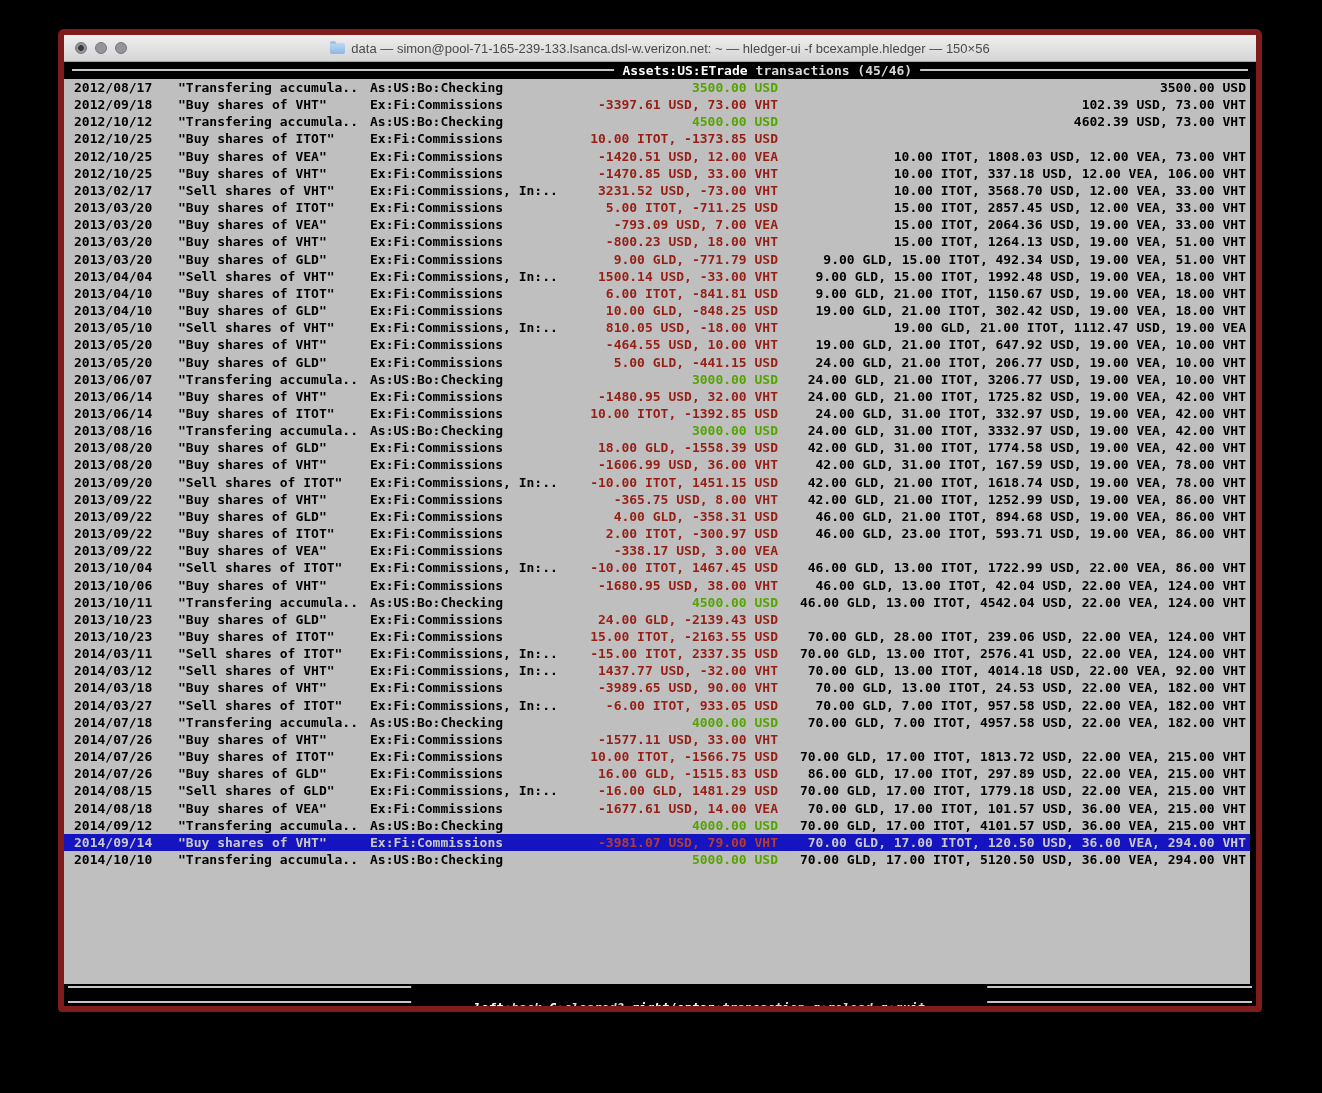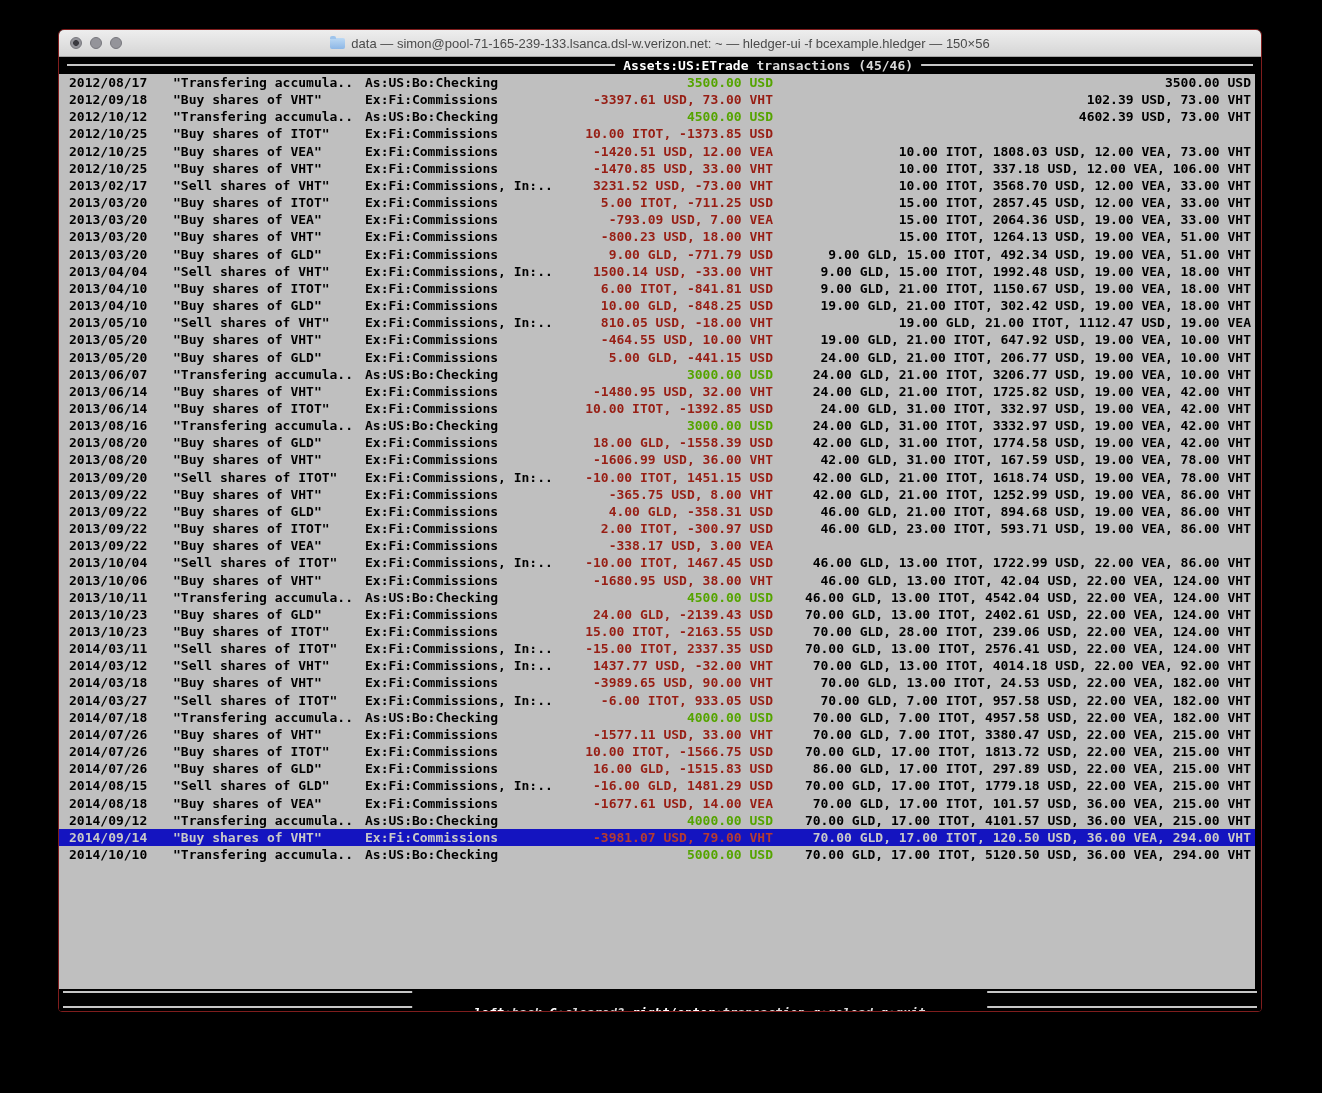--- a/index.html
+++ b/index.html
@@ -1,20 +1,20 @@
 <!DOCTYPE html>
 <html style="--terminal_bg: #bfbfbf; --text: #000000; --green: #55a400; --red: #971e14; --selected_bg: #1414c0; --selected_fg: #c9c9c9; --selected_red: #b43c32; --line: #c6c6c6; --bar_fg: #d9d9d9;"><head>
 <meta charset="utf-8">
 <style>
   html,body{margin:0;padding:0;background:#000;}
   body{width:1322px;height:1093px;position:relative;overflow:hidden;}
 
   .window{position:absolute;left:58px;top:29px;width:1204px;height:983px;
     border-radius:6px 6px 4px 4px;overflow:hidden;box-sizing:border-box;
-    border:1px solid #7f1d1d;box-shadow:0 14px 40px rgba(0,0,0,.65);}
+    border:6px solid #7f1d1d;box-shadow:0 14px 40px rgba(0,0,0,.65);}
 
   
   .titlebar{height:27px;background:linear-gradient(#eeeeee,#d5d5d5);
     border-bottom:1px solid #a6a6a6;position:relative;display:flex;
     align-items:center;justify-content:center;box-sizing:border-box;}
   .traffic{position:absolute;left:11px;top:0;bottom:0;display:flex;align-items:center;gap:8px;}
   .tl{width:12px;height:12px;border-radius:50%;background:#94949a;
     border:1px solid #77777d;box-sizing:border-box;display:inline-block;}
   .tl.close{background:radial-gradient(circle at 50% 50%,#3a3a40 0 2.6px,#94949a 3.2px);}
   .titlewrap{display:flex;align-items:center;gap:6px;
@@ -104,28 +104,28 @@
         <div class="row"><span class="c-date">2013/08/20</span><span class="c-desc">"Buy shares of GLD"</span><span class="c-acct">Ex:Fi:Commissions</span><span class="c-change red">18.00 GLD, -1558.39 USD</span><span class="c-bal">42.00 GLD, 31.00 ITOT, 1774.58 USD, 19.00 VEA, 42.00 VHT</span></div>
         <div class="row"><span class="c-date">2013/08/20</span><span class="c-desc">"Buy shares of VHT"</span><span class="c-acct">Ex:Fi:Commissions</span><span class="c-change red">-1606.99 USD, 36.00 VHT</span><span class="c-bal">42.00 GLD, 31.00 ITOT, 167.59 USD, 19.00 VEA, 78.00 VHT</span></div>
         <div class="row"><span class="c-date">2013/09/20</span><span class="c-desc">"Sell shares of ITOT"</span><span class="c-acct">Ex:Fi:Commissions, In:..</span><span class="c-change red">-10.00 ITOT, 1451.15 USD</span><span class="c-bal">42.00 GLD, 21.00 ITOT, 1618.74 USD, 19.00 VEA, 78.00 VHT</span></div>
         <div class="row"><span class="c-date">2013/09/22</span><span class="c-desc">"Buy shares of VHT"</span><span class="c-acct">Ex:Fi:Commissions</span><span class="c-change red">-365.75 USD, 8.00 VHT</span><span class="c-bal">42.00 GLD, 21.00 ITOT, 1252.99 USD, 19.00 VEA, 86.00 VHT</span></div>
         <div class="row"><span class="c-date">2013/09/22</span><span class="c-desc">"Buy shares of GLD"</span><span class="c-acct">Ex:Fi:Commissions</span><span class="c-change red">4.00 GLD, -358.31 USD</span><span class="c-bal">46.00 GLD, 21.00 ITOT, 894.68 USD, 19.00 VEA, 86.00 VHT</span></div>
         <div class="row"><span class="c-date">2013/09/22</span><span class="c-desc">"Buy shares of ITOT"</span><span class="c-acct">Ex:Fi:Commissions</span><span class="c-change red">2.00 ITOT, -300.97 USD</span><span class="c-bal">46.00 GLD, 23.00 ITOT, 593.71 USD, 19.00 VEA, 86.00 VHT</span></div>
         <div class="row"><span class="c-date">2013/09/22</span><span class="c-desc">"Buy shares of VEA"</span><span class="c-acct">Ex:Fi:Commissions</span><span class="c-change red">-338.17 USD, 3.00 VEA</span></div>
         <div class="row"><span class="c-date">2013/10/04</span><span class="c-desc">"Sell shares of ITOT"</span><span class="c-acct">Ex:Fi:Commissions, In:..</span><span class="c-change red">-10.00 ITOT, 1467.45 USD</span><span class="c-bal">46.00 GLD, 13.00 ITOT, 1722.99 USD, 22.00 VEA, 86.00 VHT</span></div>
         <div class="row"><span class="c-date">2013/10/06</span><span class="c-desc">"Buy shares of VHT"</span><span class="c-acct">Ex:Fi:Commissions</span><span class="c-change red">-1680.95 USD, 38.00 VHT</span><span class="c-bal">46.00 GLD, 13.00 ITOT, 42.04 USD, 22.00 VEA, 124.00 VHT</span></div>
         <div class="row"><span class="c-date">2013/10/11</span><span class="c-desc">"Transfering accumula..</span><span class="c-acct">As:US:Bo:Checking</span><span class="c-change green">4500.00 USD</span><span class="c-bal">46.00 GLD, 13.00 ITOT, 4542.04 USD, 22.00 VEA, 124.00 VHT</span></div>
-        <div class="row"><span class="c-date">2013/10/23</span><span class="c-desc">"Buy shares of GLD"</span><span class="c-acct">Ex:Fi:Commissions</span><span class="c-change red">24.00 GLD, -2139.43 USD</span><span class="c-bal">70.00 GLD, 13.00 ITOT, 2402.61 USD, 22.00 VEA, 124.00 VHT</span></div>
+        <div class="row"><span class="c-date">2013/10/23</span><span class="c-desc">"Buy shares of GLD"</span><span class="c-acct">Ex:Fi:Commissions</span><span class="c-change red">24.00 GLD, -2139.43 USD</span></div>
         <div class="row"><span class="c-date">2013/10/23</span><span class="c-desc">"Buy shares of ITOT"</span><span class="c-acct">Ex:Fi:Commissions</span><span class="c-change red">15.00 ITOT, -2163.55 USD</span><span class="c-bal">70.00 GLD, 28.00 ITOT, 239.06 USD, 22.00 VEA, 124.00 VHT</span></div>
         <div class="row"><span class="c-date">2014/03/11</span><span class="c-desc">"Sell shares of ITOT"</span><span class="c-acct">Ex:Fi:Commissions, In:..</span><span class="c-change red">-15.00 ITOT, 2337.35 USD</span><span class="c-bal">70.00 GLD, 13.00 ITOT, 2576.41 USD, 22.00 VEA, 124.00 VHT</span></div>
         <div class="row"><span class="c-date">2014/03/12</span><span class="c-desc">"Sell shares of VHT"</span><span class="c-acct">Ex:Fi:Commissions, In:..</span><span class="c-change red">1437.77 USD, -32.00 VHT</span><span class="c-bal">70.00 GLD, 13.00 ITOT, 4014.18 USD, 22.00 VEA, 92.00 VHT</span></div>
         <div class="row"><span class="c-date">2014/03/18</span><span class="c-desc">"Buy shares of VHT"</span><span class="c-acct">Ex:Fi:Commissions</span><span class="c-change red">-3989.65 USD, 90.00 VHT</span><span class="c-bal">70.00 GLD, 13.00 ITOT, 24.53 USD, 22.00 VEA, 182.00 VHT</span></div>
         <div class="row"><span class="c-date">2014/03/27</span><span class="c-desc">"Sell shares of ITOT"</span><span class="c-acct">Ex:Fi:Commissions, In:..</span><span class="c-change red">-6.00 ITOT, 933.05 USD</span><span class="c-bal">70.00 GLD, 7.00 ITOT, 957.58 USD, 22.00 VEA, 182.00 VHT</span></div>
         <div class="row"><span class="c-date">2014/07/18</span><span class="c-desc">"Transfering accumula..</span><span class="c-acct">As:US:Bo:Checking</span><span class="c-change green">4000.00 USD</span><span class="c-bal">70.00 GLD, 7.00 ITOT, 4957.58 USD, 22.00 VEA, 182.00 VHT</span></div>
-        <div class="row"><span class="c-date">2014/07/26</span><span class="c-desc">"Buy shares of VHT"</span><span class="c-acct">Ex:Fi:Commissions</span><span class="c-change red">-1577.11 USD, 33.00 VHT</span><span class="c-bal">70.00 GLD, 7.00 ITOT, 3380.47 USD, 22.00 VEA, 215.00 VHT</span></div>
+        <div class="row"><span class="c-date">2014/07/26</span><span class="c-desc">"Buy shares of VHT"</span><span class="c-acct">Ex:Fi:Commissions</span><span class="c-change red">-1577.11 USD, 33.00 VHT</span></div>
         <div class="row"><span class="c-date">2014/07/26</span><span class="c-desc">"Buy shares of ITOT"</span><span class="c-acct">Ex:Fi:Commissions</span><span class="c-change red">10.00 ITOT, -1566.75 USD</span><span class="c-bal">70.00 GLD, 17.00 ITOT, 1813.72 USD, 22.00 VEA, 215.00 VHT</span></div>
         <div class="row"><span class="c-date">2014/07/26</span><span class="c-desc">"Buy shares of GLD"</span><span class="c-acct">Ex:Fi:Commissions</span><span class="c-change red">16.00 GLD, -1515.83 USD</span><span class="c-bal">86.00 GLD, 17.00 ITOT, 297.89 USD, 22.00 VEA, 215.00 VHT</span></div>
         <div class="row"><span class="c-date">2014/08/15</span><span class="c-desc">"Sell shares of GLD"</span><span class="c-acct">Ex:Fi:Commissions, In:..</span><span class="c-change red">-16.00 GLD, 1481.29 USD</span><span class="c-bal">70.00 GLD, 17.00 ITOT, 1779.18 USD, 22.00 VEA, 215.00 VHT</span></div>
         <div class="row"><span class="c-date">2014/08/18</span><span class="c-desc">"Buy shares of VEA"</span><span class="c-acct">Ex:Fi:Commissions</span><span class="c-change red">-1677.61 USD, 14.00 VEA</span><span class="c-bal">70.00 GLD, 17.00 ITOT, 101.57 USD, 36.00 VEA, 215.00 VHT</span></div>
         <div class="row"><span class="c-date">2014/09/12</span><span class="c-desc">"Transfering accumula..</span><span class="c-acct">As:US:Bo:Checking</span><span class="c-change green">4000.00 USD</span><span class="c-bal">70.00 GLD, 17.00 ITOT, 4101.57 USD, 36.00 VEA, 215.00 VHT</span></div>
         <div class="row selected"><span class="c-date">2014/09/14</span><span class="c-desc">"Buy shares of VHT"</span><span class="c-acct">Ex:Fi:Commissions</span><span class="c-change red">-3981.07 USD, 79.00 VHT</span><span class="c-bal">70.00 GLD, 17.00 ITOT, 120.50 USD, 36.00 VEA, 294.00 VHT</span></div>
         <div class="row"><span class="c-date">2014/10/10</span><span class="c-desc">"Transfering accumula..</span><span class="c-acct">As:US:Bo:Checking</span><span class="c-change green">5000.00 USD</span><span class="c-bal">70.00 GLD, 17.00 ITOT, 5120.50 USD, 36.00 VEA, 294.00 VHT</span></div>
       </div>
 
     <div class="bottombar">

